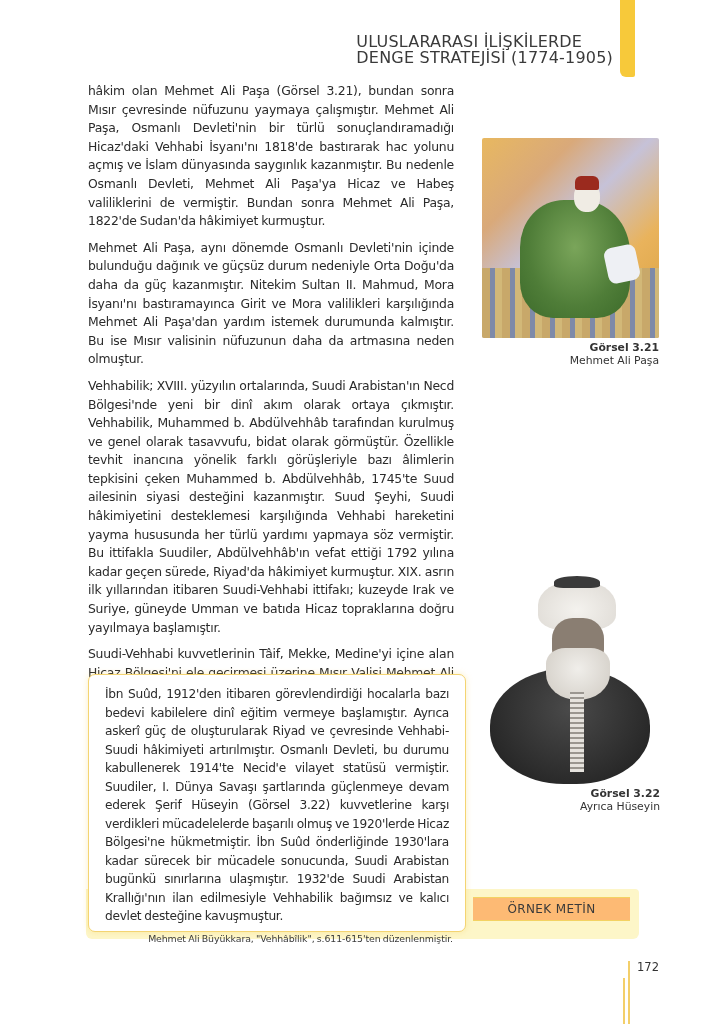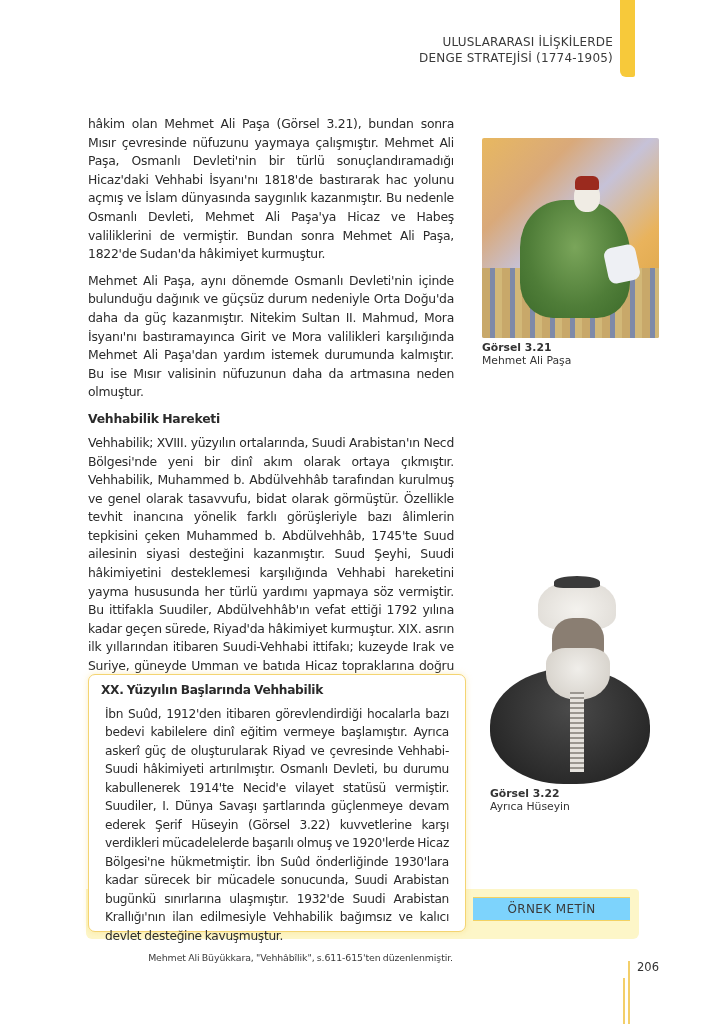--- a/index.html
+++ b/index.html
@@ -7,34 +7,34 @@
       width: 725px; height: 1024px; position: relative; overflow: hidden;
       background: #ffffff;
       font-family: "DejaVu Sans", sans-serif;
       color: #2b2b2b;
     }
     .yellow-bar {
       position: absolute; left: 620px; top: 0; width: 15px; height: 77px;
       background: #f7c93a; border-bottom-left-radius: 6px; border-bottom-right-radius: 2px;
     }
     .header {
-      position: absolute; right: 112px; top: 34px; text-align: right;
-      font-size: 12px; line-height: 16px; color: #3a3a3a; letter-spacing: 0.2px;
+      position: absolute; right: 112px; top: 34px; 
+      font-size: 16px; line-height: 16px; color: #3a3a3a; letter-spacing: 0.2px;
     }
     .main {
       position: absolute; left: 88px; top: 82px; width: 366px;
       font-size: 12.4px; line-height: 18.6px; text-align: justify;
-      letter-spacing: -0.25px; word-spacing: -0.5px; margin-top: 33px;
+      letter-spacing: -0.25px; word-spacing: -0.5px;
     }
     .main p { margin: 0 0 8px 0; }
     .main h3 {
       margin: 2px 0 6px 0; font-size: 12.4px; font-weight: bold; line-height: 18px;
     }
     .figure {
-      position: absolute; text-align: left; font-size: 10.8px; line-height: 13px; color: #333; padding-left: 20px;
+      position: absolute; text-align: right; font-size: 10.8px; line-height: 13px; color: #333; padding-left: 20px;
     }
     .fig1 { left: 462px; top: 138px; width: 177px; }
     .fig1 .img {
       width: 177px; height: 200px; border-radius: 2px; position: relative; overflow: hidden;
       background: linear-gradient(135deg, #e8b860 0%, #d9a97a 25%, #c6c2d8 45%, #e9b35c 70%, #d8a040 100%);
     }
     .fig1 .sofa {
       position: absolute; left: 0; right: 0; bottom: 0; height: 70px;
       background: repeating-linear-gradient(90deg, #c8a86a 0 8px, #7e8aa8 8px 13px, #d2b878 13px 20px);
     }
@@ -101,21 +101,21 @@
       letter-spacing: -0.3px; word-spacing: -0.6px;
     }
     .box-inner h4 { margin: 0 0 5px 0; font-size: 12.2px; font-weight: bold; }
     .box-inner p { margin: 4px; }
     .box-source {
       display: block; text-align: right; font-size: 9.4px; line-height: 13px;
       margin-top: 6px; color: #3a3a3a; letter-spacing: -0.1px;
     }
     .sample-label {
       position: absolute; left: 473px; top: 897px; width: 157px; height: 22px;
-      background: #7dd3fc; border-top: 1.5px solid #f3d262; border-bottom: 1.5px solid #f3d262;
+      background: #fdba74; border-top: 1.5px solid #f3d262; border-bottom: 1.5px solid #f3d262;
       text-align: center; font-size: 12px; line-height: 22px; color: #3a3a3a; letter-spacing: 0.4px;
     }
     .page-line1 {
       position: absolute; left: 628px; top: 961px; width: 1.5px; height: 63px; background: #f3cf6a;
     }
     .page-line2 {
       position: absolute; left: 623px; top: 978px; width: 1.5px; height: 46px; background: #f3cf6a;
     }
     .page-number {
       position: absolute; left: 637px; top: 960px; font-size: 11.5px; color: #333;
@@ -127,21 +127,20 @@
 <div class="yellow-bar"></div>
 
 <div class="header">
   <div>ULUSLARARASI İLİŞKİLERDE</div>
   <div>DENGE STRATEJİSİ (1774-1905)</div>
 </div>
 
 <div class="main">
   <p>hâkim olan Mehmet Ali Paşa (Görsel 3.21), bundan sonra Mısır çevresinde nüfuzunu yaymaya çalışmıştır. Mehmet Ali Paşa, Osmanlı Devleti'nin bir türlü sonuçlandıramadığı Hicaz'daki Vehhabi İsyanı'nı 1818'de bastırarak hac yolunu açmış ve İslam dünyasında saygınlık kazanmıştır. Bu nedenle Osmanlı Devleti, Mehmet Ali Paşa'ya Hicaz ve Habeş valiliklerini de vermiştir. Bundan sonra Mehmet Ali Paşa, 1822'de Sudan'da hâkimiyet kurmuştur.</p>
   <p>Mehmet Ali Paşa, aynı dönemde Osmanlı Devleti'nin içinde bulunduğu dağınık ve güçsüz durum nedeniyle Orta Doğu'da daha da güç kazanmıştır. Nitekim Sultan II. Mahmud, Mora İsyanı'nı bastıramayınca Girit ve Mora valilikleri karşılığında Mehmet Ali Paşa'dan yardım istemek durumunda kalmıştır. Bu ise Mısır valisinin nüfuzunun daha da artmasına neden olmuştur.</p>
-  <h3>Vehhabilik Hareketi</h3>
   <p>Vehhabilik; XVIII. yüzyılın ortalarında, Suudi Arabistan'ın Necd Bölgesi'nde yeni bir dinî akım olarak ortaya çıkmıştır. Vehhabilik, Muhammed b. Abdülvehhâb tarafından kurulmuş ve genel olarak tasavvufu, bidat olarak görmüştür. Özellikle tevhit inancına yönelik farklı görüşleriyle bazı âlimlerin tepkisini çeken Muhammed b. Abdülvehhâb, 1745'te Suud ailesinin siyasi desteğini kazanmıştır. Suud Şeyhi, Suudi hâkimiyetini desteklemesi karşılığında Vehhabi hareketini yayma hususunda her türlü yardımı yapmaya söz vermiştir. Bu ittifakla Suudiler, Abdülvehhâb'ın vefat ettiği 1792 yılına kadar geçen sürede, Riyad'da hâkimiyet kurmuştur. XIX. asrın ilk yıllarından itibaren Suudi-Vehhabi ittifakı; kuzeyde Irak ve Suriye, güneyde Umman ve batıda Hicaz topraklarına doğru yayılmaya başlamıştır.</p>
   <p>Suudi-Vehhabi kuvvetlerinin Tâif, Mekke, Medine'yi içine alan Hicaz Bölgesi'ni ele geçirmesi üzerine Mısır Valisi Mehmet Ali Paşa, Vehhabileri Hicaz'dan çıkarmak için görevlendirilmiştir. Mehmet Ali Paşa kuvvetleri, 1813 yılında Mekke ve Medine'yi tekrar Osmanlı yönetimi altına almıştır. 1824'te Suud ailesi, Riyad'ı geri alarak merkez yapmış ve Suudi Emirlik'i yeniden kurmuştur.</p>
 </div>
 
 <div class="figure fig1">
   <div class="img">
     <div class="sofa"></div>
     <div class="robe"></div>
     <div class="face"></div>
     <div class="fez"></div>
@@ -161,23 +160,22 @@
     <div class="collar"></div>
   </div>
   <span class="cap-num">Görsel 3.22</span>
   <span class="cap-title">Ayrıca Hüseyin</span>
 </div>
 
 <div class="yellow-band"></div>
 
 <div class="box">
   <div class="box-inner">
-    <h4>XX. Yüzyılın Başlarında Vehhabilik</h4>
     <p>İbn Suûd, 1912'den itibaren görevlendirdiği hocalarla bazı bedevi kabilelere dinî eğitim vermeye başlamıştır. Ayrıca askerî güç de oluşturularak Riyad ve çevresinde Vehhabi-Suudi hâkimiyeti artırılmıştır. Osmanlı Devleti, bu durumu kabullenerek 1914'te Necid'e vilayet statüsü vermiştir. Suudiler, I. Dünya Savaşı şartlarında güçlenmeye devam ederek Şerif Hüseyin (Görsel 3.22) kuvvetlerine karşı verdikleri mücadelelerde başarılı olmuş ve 1920'lerde Hicaz Bölgesi'ne hükmetmiştir. İbn Suûd önderliğinde 1930'lara kadar sürecek bir mücadele sonucunda, Suudi Arabistan bugünkü sınırlarına ulaşmıştır. 1932'de Suudi Arabistan Krallığı'nın ilan edilmesiyle Vehhabilik bağımsız ve kalıcı devlet desteğine kavuşmuştur.</p>
     <span class="box-source">Mehmet Ali Büyükkara, "Vehhâbîlik", s.611-615'ten düzenlenmiştir.</span>
   </div>
 </div>
 
 <div class="sample-label">ÖRNEK METİN</div>
 
 <div class="page-line1"></div>
 <div class="page-line2"></div>
-<div class="page-number">206</div>
+<div class="page-number">172</div>
 
 </body></html>

